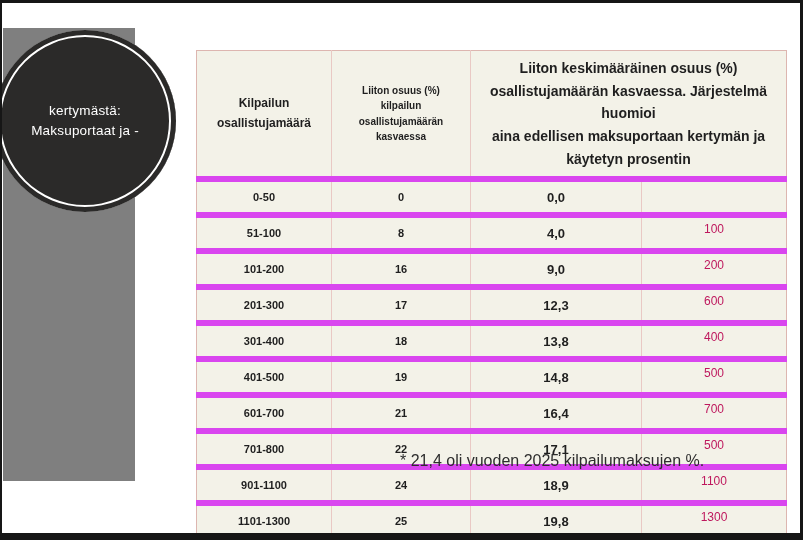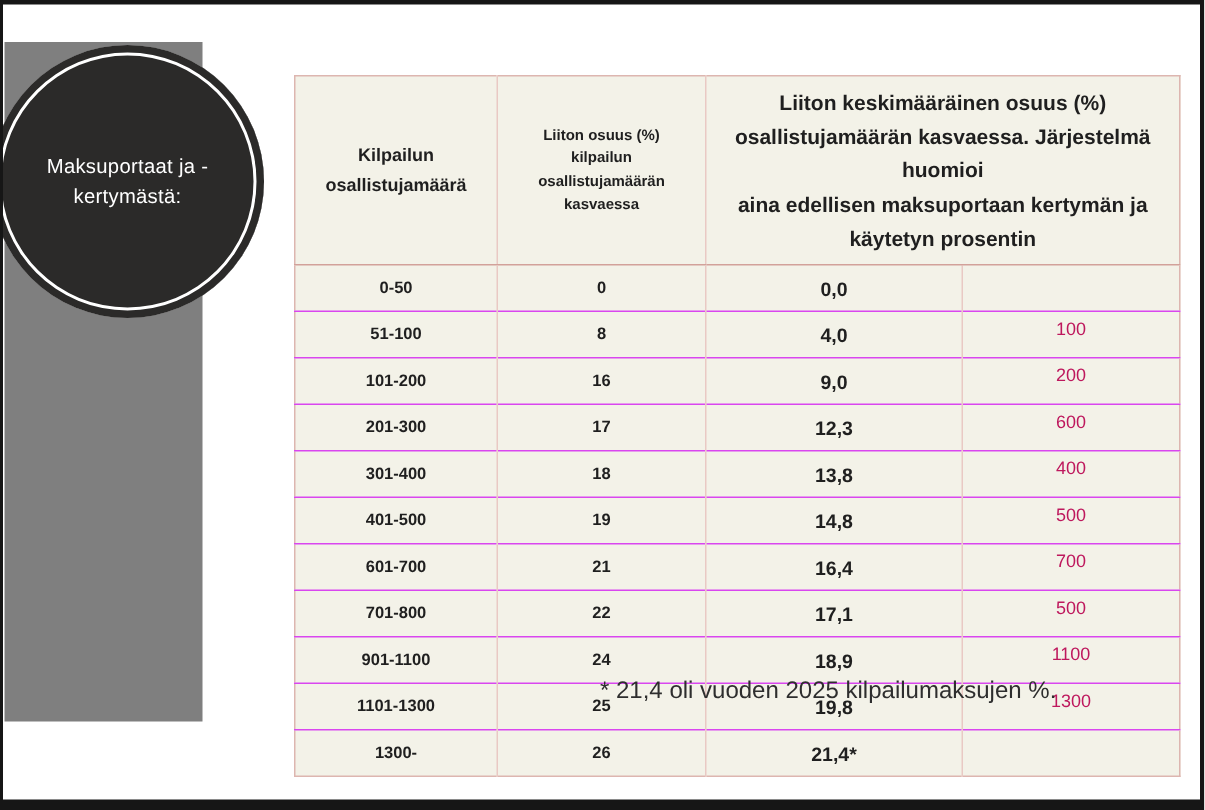--- a/index.html
+++ b/index.html
@@ -31,21 +31,21 @@
   }
   .fee-table th {
     padding:6px 6px; vertical-align:middle; background:#f3f2e8;
     border-left:1px solid #e9c9c4; border-bottom:1.5px solid #d2a19a;
     color:#1f1f1f;
     margin-top:12px;
   }
   .fee-table th:first-child { border-left:none; }
   .fee-table td {
     padding:0; height:22px; text-align:center; vertical-align:middle;
-    border-left:1px solid #e9c9c4; border-top:1px solid #d946ef;
+    border-left:1px solid #e9c9c4; border-top:6px solid #d946ef;
     color:#1f1f1f;
   }
   .fee-table td:first-child { border-left:none; }
   .fee-table tr.header-row { height:80px; }
   .h-line { text-align:center; font-weight:bold; }
   .h1 .h-line { font-size:12px;   line-height:1.6;  }
   .h2 .h-line { font-size:10px;   line-height:1.55; }
   .h3 .h-line { font-size:14px; line-height:1.62;text-align:center; }
   td.c0 { font-weight:bold; font-size:11px; }
   td.c1 { font-weight:bold; font-size:11px; }
@@ -59,22 +59,22 @@
 </style>
 </head>
 <body>
 
 <div class="page">
 
   <div class="gray-rect"></div>
 
   <div class="bubble">
     <div class="bubble-text">
+      <div>kertymästä:</div>
       <div>Maksuportaat ja -</div>
-      <div>kertymästä:</div>
     </div>
   </div>
 
   <table class="fee-table">
     <colgroup>
       <col style="width:135px">
         <col style="width:139px">
         <col style="width:171px">
         <col style="width:145px">
     </colgroup>

